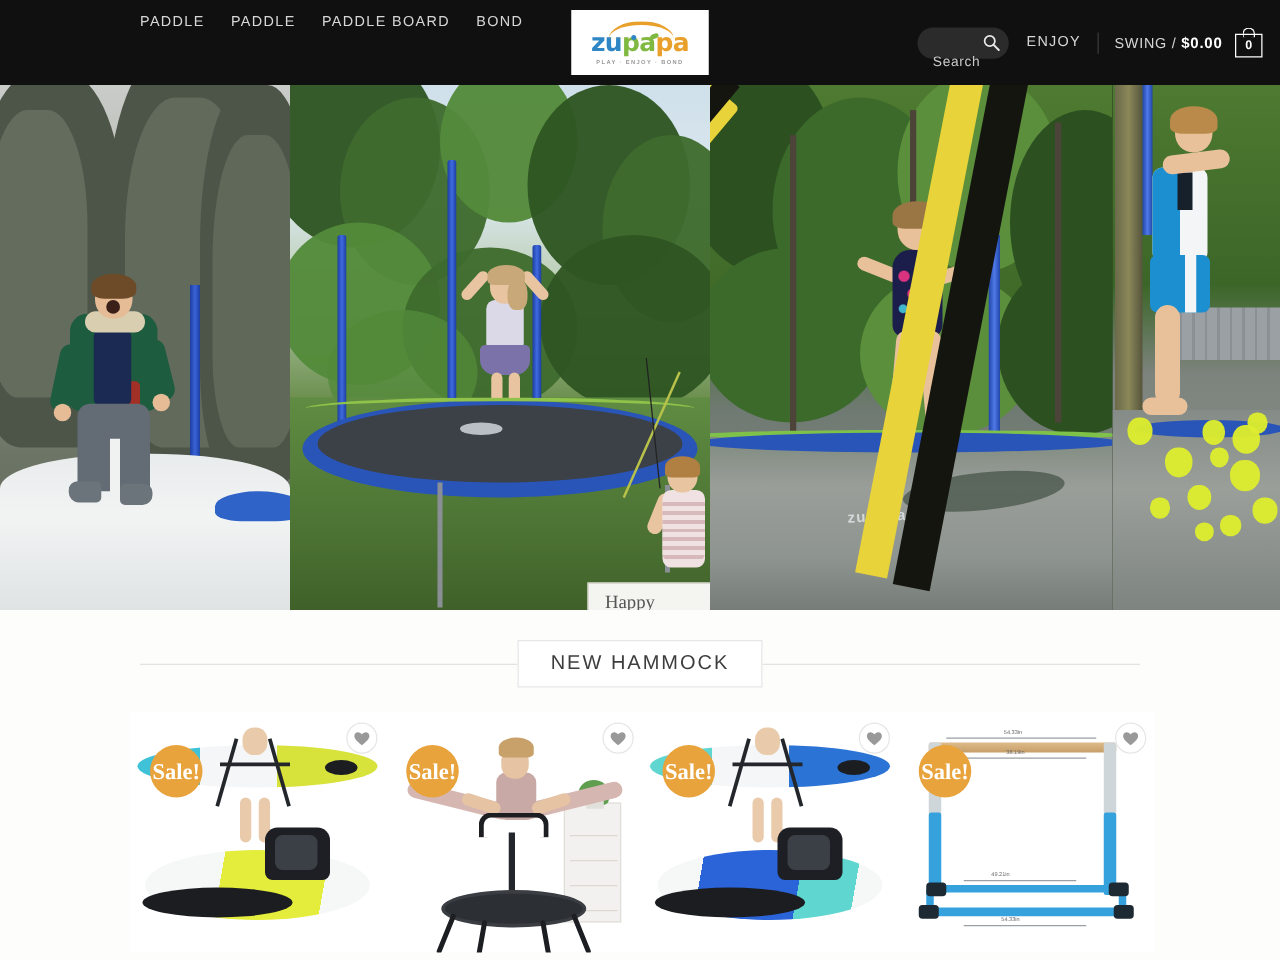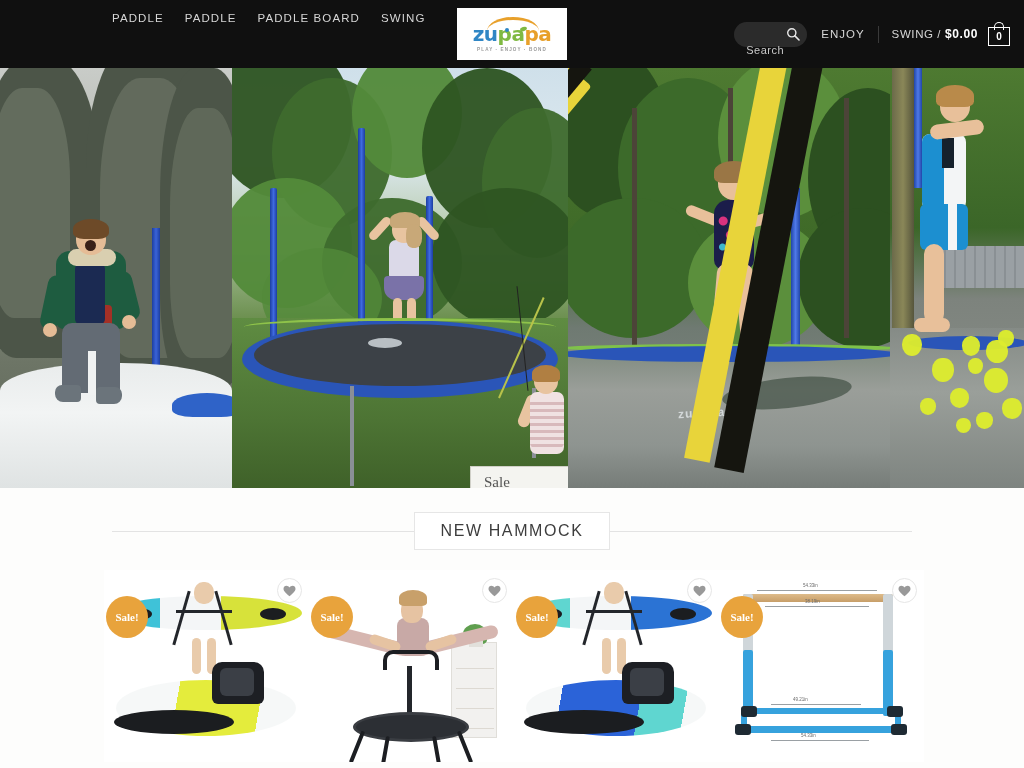--- a/index.html
+++ b/index.html
@@ -362,26 +362,26 @@
     cursor: pointer;
   }
   .product-media {
     position: relative;
     width: 205px; height: 192px;
     background: #ffffff;
     overflow: hidden;
   }
   .sale-badge {
     position: absolute;
-    left: 2px; top: 26px;
+    left: 16px; top: 26px;
     width: 42px; height: 42px;
     border-radius: 50%;
     background: #e8a33c;
     color: #ffffff;
-    font-size: 11px;
+    font-size: 18px;
     font-weight: bold;
     display: flex; align-items: center; justify-content: center;
     z-index: 6;
     font-family: "Liberation Serif", serif;
   }
   .wishlist-btn {
     position: absolute;
     right: 7px; top: 8px;
     width: 25px; height: 25px;
     border-radius: 50%;
@@ -437,21 +437,21 @@
 </head>
 <body>
 
 <header class="site-header">
 
   <nav class="nav-primary">
     <div class="nav-row">
       <a class="nav-link">PADDLE</a>
       <a class="nav-link">PADDLE</a>
       <a class="nav-link">PADDLE BOARD</a>
-      <a class="nav-link">SWING</a>
+      <a class="nav-link">BOND</a>
     </div>
   </nav>
 
   <a class="logo-box">
     <div class="logo-arc"></div>
     <div class="logo-wordmark"><span class="lz">z</span><span class="lu">u</span><span class="lp1">p</span><span class="la1">a</span><span class="lp2">p</span><span class="la2">a</span></div>
     <div class="logo-dot"></div>
     <div class="logo-leaf"></div>
     <div class="logo-tagline">PLAY · ENJOY · BOND</div>
   </a>
@@ -551,21 +551,21 @@
     <div class="fish-rod"></div>
     <div class="fish-line"></div>
     <div class="kid2b">
       <div class="k2b-arm"></div>
       <div class="k2b-body"></div>
         <div class="k2b-stripes"></div>
       <div class="k2b-head"></div>
         <div class="k2b-hair"></div>
     </div>
     <div class="sign-board"></div>
-    <div class="sign-text">Sale</div>
+    <div class="sign-text">Happy</div>
   </div>
 
   <div class="hero-panel p3">
     <div class="w-bg"></div>
     <div class="w-tree d" style="left:-20px;top:-20px;width:120px;height:170px;"></div>
     <div class="w-tree" style="left:50px;top:10px;width:140px;height:180px;"></div>
     <div class="w-tree l" style="left:150px;top:-10px;width:130px;height:160px;"></div>
     <div class="w-tree d" style="left:240px;top:20px;width:120px;height:180px;"></div>
     <div class="w-tree" style="left:-10px;top:130px;width:150px;height:140px;"></div>
     <div class="w-tree l" style="left:120px;top:150px;width:140px;height:130px;"></div>

